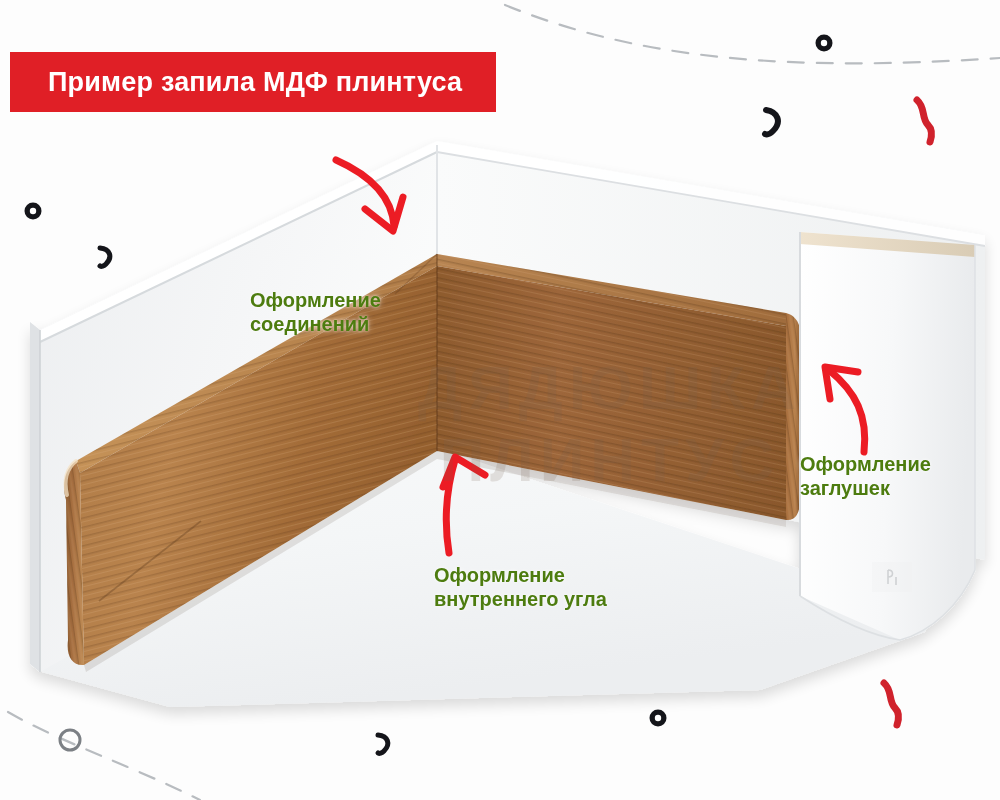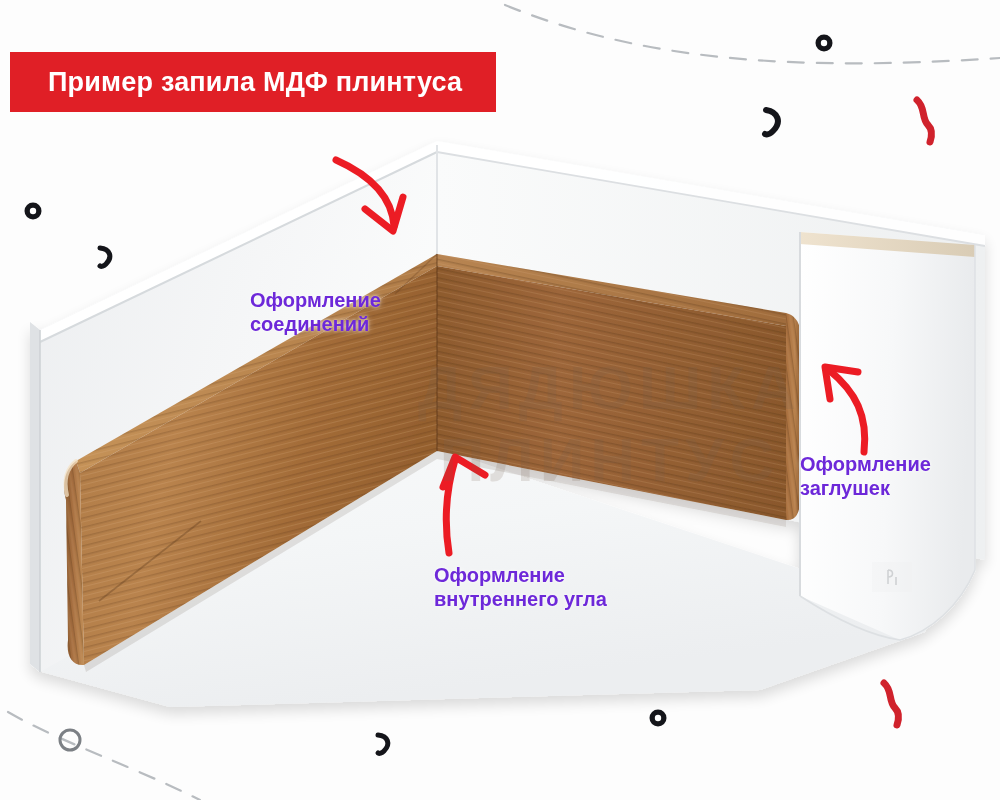--- a/index.html
+++ b/index.html
@@ -51,21 +51,21 @@
     font-size: 27px;
     font-weight: bold;
     letter-spacing: 0.2px;
     white-space: nowrap;
     font-family: "Liberation Sans", sans-serif;
   }
 
   
   .callout {
     position: absolute;
-    color: #6d28d9;
+    color: #4d7c0f;
     font-size: 20px;
     font-weight: bold;
     line-height: 1.22;
     white-space: pre-line;
     font-family: "Liberation Sans", sans-serif;
     text-shadow: 0 0 6px rgba(255,255,255,0.55), 0 0 3px rgba(255,255,255,0.7);
   }
   #callout-joints   { left: 250px; top: 288px; }
   #callout-corner   { left: 434px; top: 563px; }
   #callout-endcaps  { left: 800px; top: 452px; }

